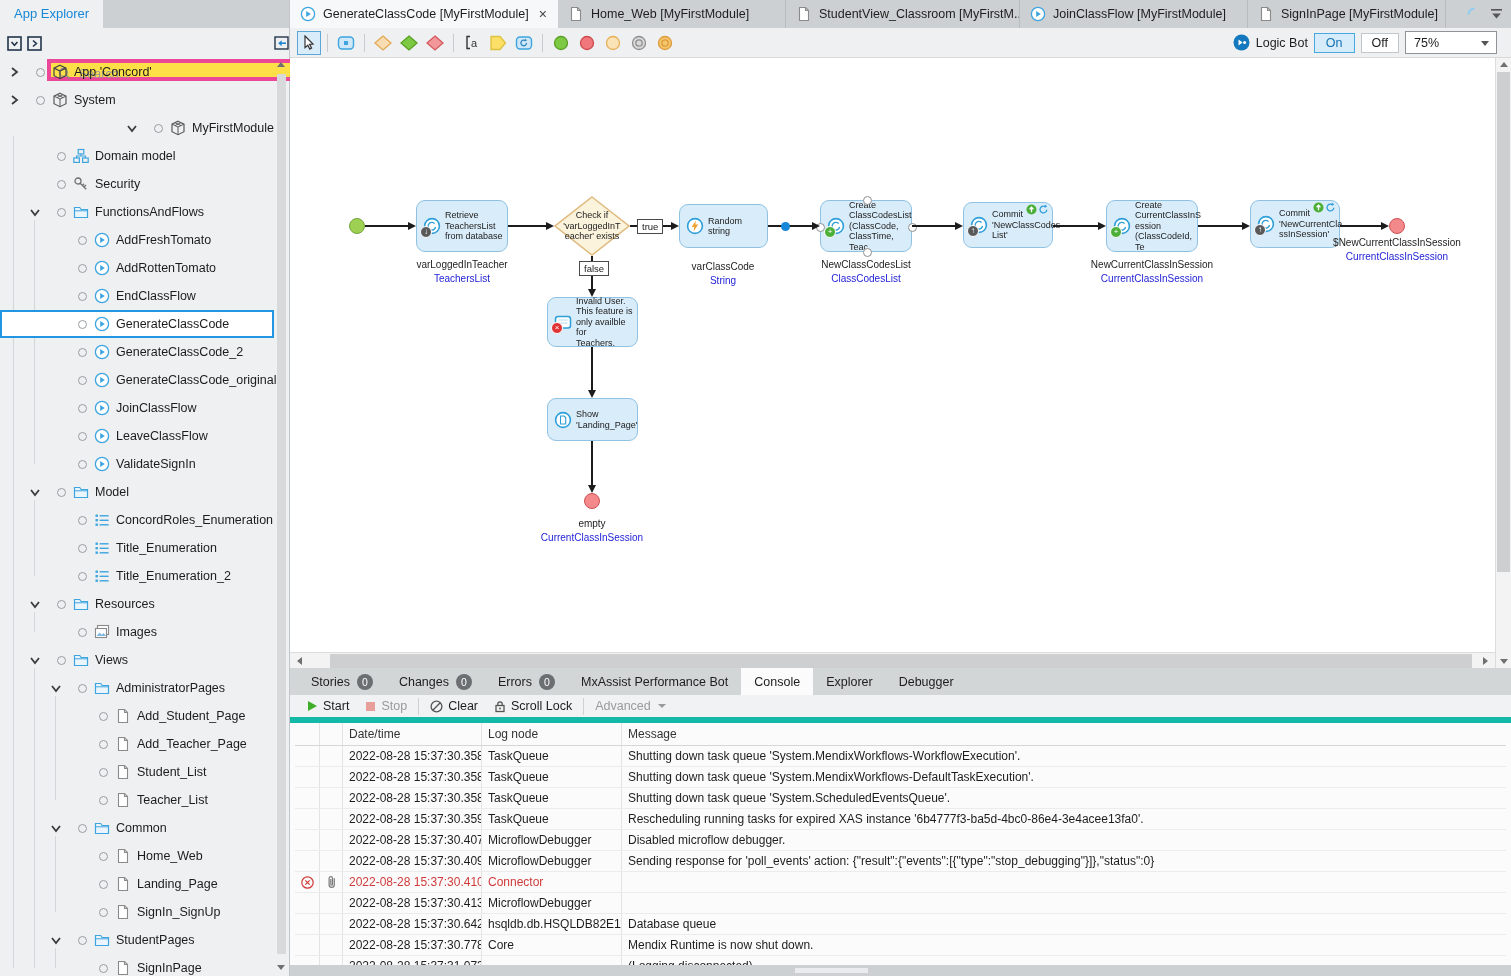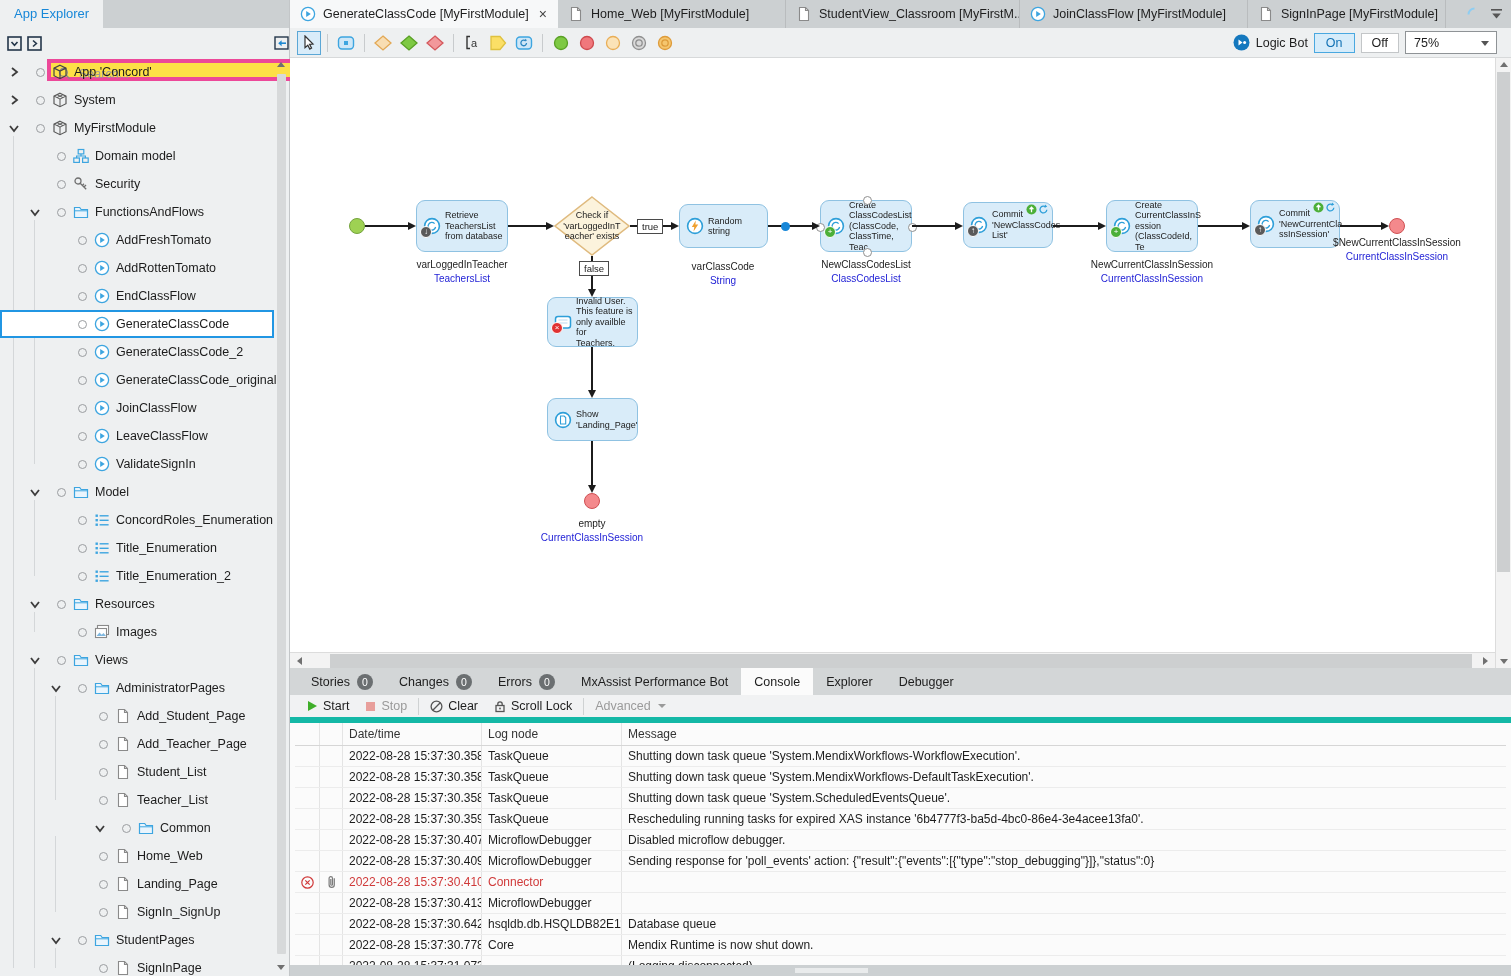--- a/index.html
+++ b/index.html
@@ -160,21 +160,21 @@
           </span>
           <span class="radio" style="margin-left: 16px;"></span>
           <span class="ticon">
             <svg width="16" height="16" viewBox="0 0 16 16">
               <path d="M8 1.2l6 2.9v7.6l-6 3-6-3V4.1z" fill="none" stroke="#5a5a5a" stroke-width="1.2"></path>
               <path d="M2 4.1l6 2.9 6-2.9M8 7v7.5M5 2.6l6 3M11 2.6l-6 3" fill="none" stroke="#5a5a5a" stroke-width="1"></path>
             </svg>
           </span>
           <span class="tlabel">System</span>
         </div>
-        <div class="trow" style="top: 56px;">
+        <div class="trow" style="top: 56px; justify-content: flex-end;">
           <span style="display: inline-block; width: 8px; flex-shrink: 0;"></span>
           <span class="chev">
             <svg width="12" height="12" viewBox="0 0 12 12">
               <path d="M2 4l4 5 4-5" fill="none" stroke="#3c3c3c" stroke-width="1.8"></path>
             </svg>
           </span>
           <span class="radio" style="margin-left: 16px;"></span>
           <span class="ticon">
             <svg width="16" height="16" viewBox="0 0 16 16">
               <path d="M8 1.2l6 2.9v7.6l-6 3-6-3V4.1z" fill="none" stroke="#5a5a5a" stroke-width="1.2"></path>
@@ -505,21 +505,21 @@
           <span class="chev"></span>
           <span class="radio" style="margin-left: 16px;"></span>
           <span class="ticon">
             <svg width="16" height="16" viewBox="0 0 16 16">
               <path d="M3.5 1.5h6l3 3v10h-9z" fill="#fff" stroke="#8a8a8a" stroke-width="1.1"></path>
               <path d="M9.5 1.5v3h3" fill="none" stroke="#8a8a8a" stroke-width="1.1"></path>
             </svg>
           </span>
           <span class="tlabel">Teacher_List</span>
         </div>
-        <div class="trow" style="top: 756px; padding-left: 44px;">
+        <div class="trow" style="top: 756px;">
           <span style="display: inline-block; width: 50px; flex-shrink: 0;"></span>
           <span class="chev">
             <svg width="12" height="12" viewBox="0 0 12 12">
               <path d="M2 4l4 5 4-5" fill="none" stroke="#3c3c3c" stroke-width="1.8"></path>
             </svg>
           </span>
           <span class="radio" style="margin-left: 16px;"></span>
           <span class="ticon">
             <svg width="16" height="16" viewBox="0 0 16 16">
               <path d="M1.5 3.5h5.2l1.4 2h6.4v8H1.5z" fill="#eaf5fd" stroke="#3da5e0" stroke-width="1.2"></path>

